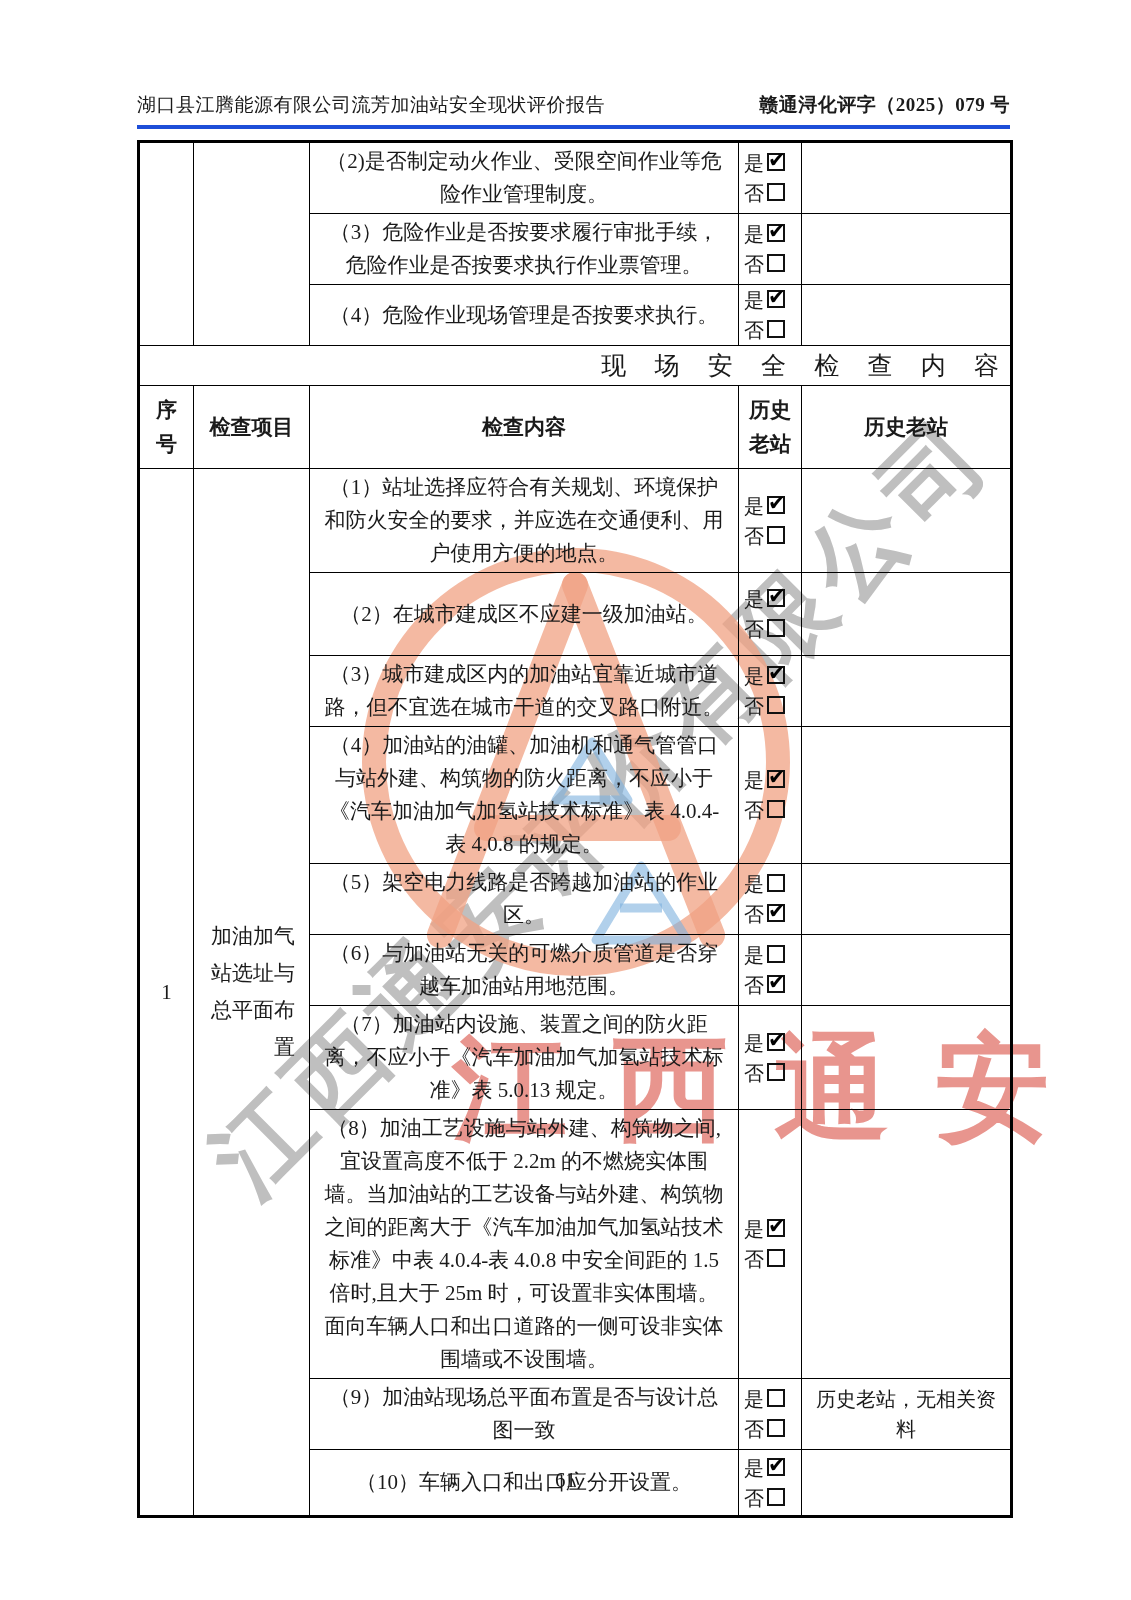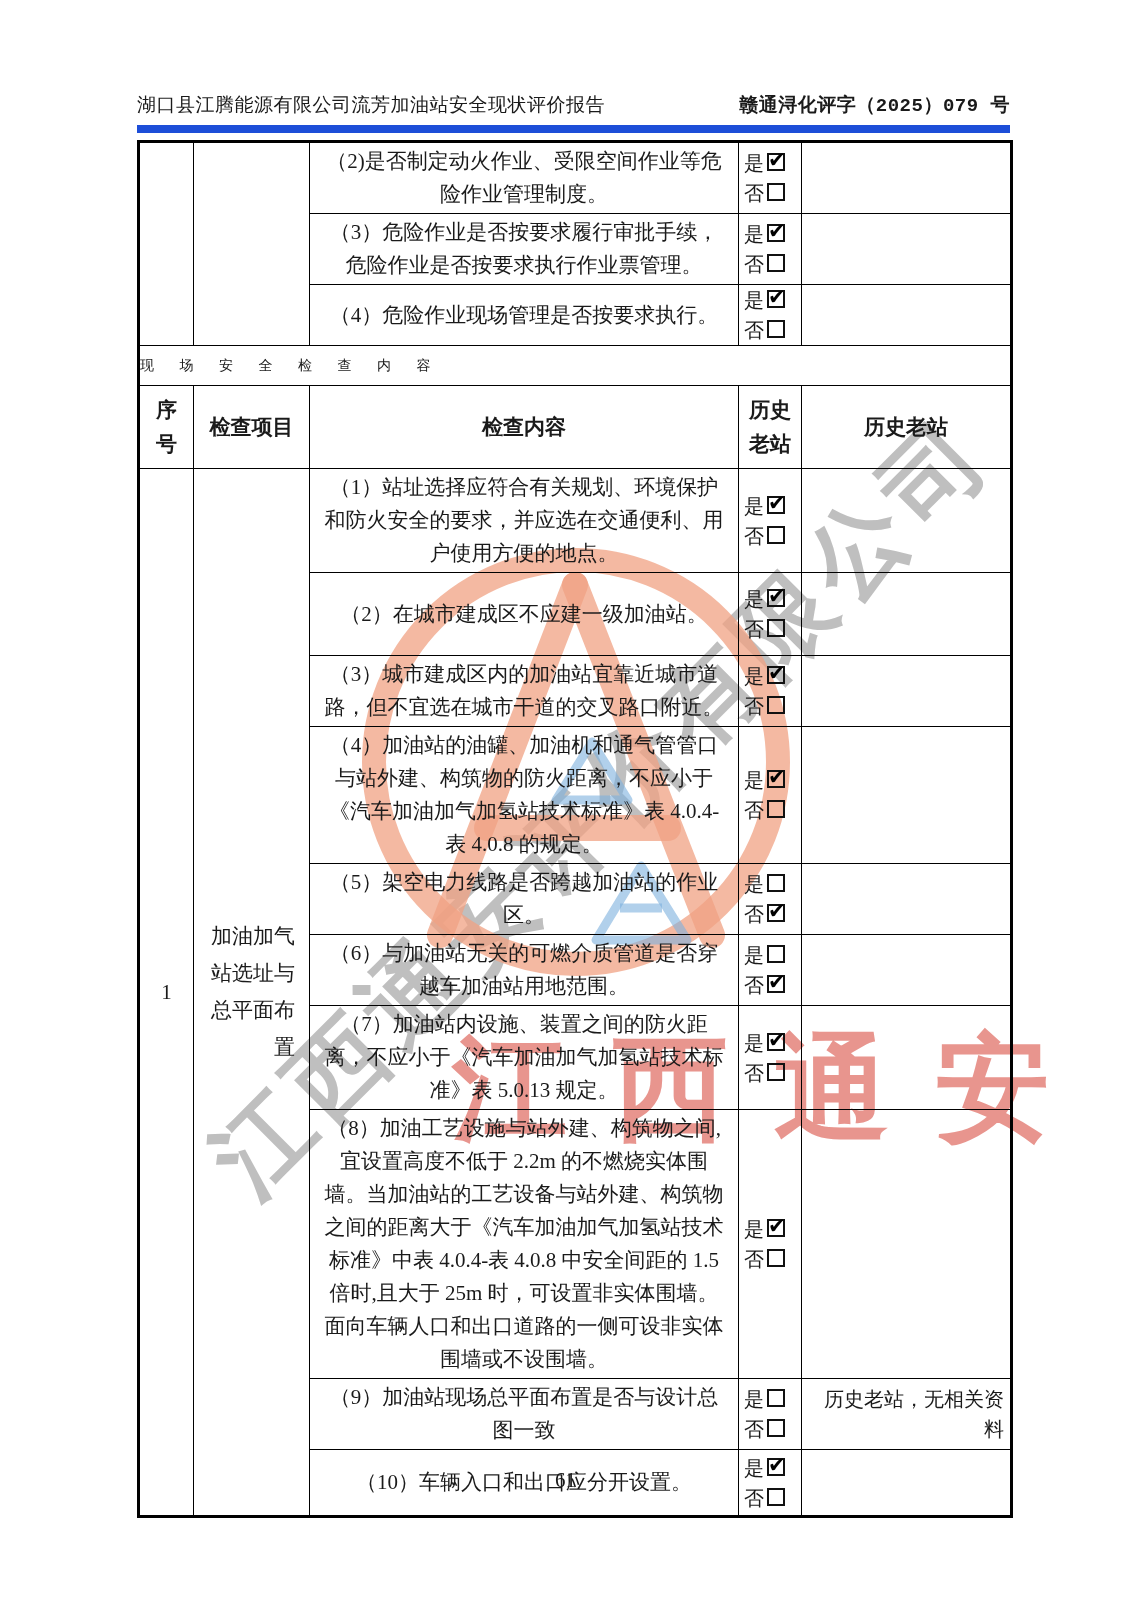--- a/index.html
+++ b/index.html
@@ -4,24 +4,24 @@
 <style>
   html,body{margin:0;padding:0;}
   body{
     width:1131px;height:1600px;position:relative;background:#ffffff;
     font-family:"Liberation Serif",serif;color:#1a1a1a;overflow:hidden;
   }
   
   .page-header{
     position:absolute;left:137px;top:92px;width:873px;
     display:flex;justify-content:space-between;align-items:flex-end;
-    border-bottom:8px solid #1d4ed8;padding-bottom:7px;
+    border-bottom:4px solid #1d4ed8;padding-bottom:7px;
     font-size:19px;letter-spacing:.5px;z-index:3;
   }
-  .page-header .right{font-weight:bold;font-family:Liberation Mono, monospace;}
+  .page-header .right{font-weight:bold;}
   
   .wm{position:absolute;pointer-events:none;}
   .wm-gray{
     left:-98px;top:742px;width:1400px;text-align:center;
     font-family:"Liberation Sans",sans-serif;font-weight:bold;
     font-size:96px;letter-spacing:9px;color:rgba(138,138,138,.55);
     transform:rotate(-45deg);white-space:nowrap;z-index:1;
   }
   .wm-circle{
     left:362px;top:548px;width:380px;height:380px;
@@ -47,27 +47,27 @@
   .cb-line{font-size:20px;line-height:30px;white-space:nowrap;}
   .cb-box{
     display:inline-block;width:14px;height:14px;border:2px solid #111;
     margin-left:3px;position:relative;vertical-align:-1px;background:transparent;
   }
   .cb-box.checked::after{
     content:"✔";position:absolute;left:-1px;top:-10px;font-size:21px;
     font-weight:bold;color:#000;font-family:"DejaVu Sans",sans-serif;
   }
   .gray-bar{
-    background:#c2c2c2;text-align:left;font-size:14px;
+    background:#c2c2c2;text-align:right;font-size:25px;
     letter-spacing:11px;padding:0;
   }
   .checklist th{font-size:21px;font-weight:bold;text-align:center;padding:0 7px;line-height:34px;}
   .serial-cell{font-size:21px;text-align:center;}
   .project-cell{font-size:21px;text-align:right;line-height:37px;padding:0 14px;}
-  .problem-cell{font-size:20px;text-align:right;padding:0 6px;line-height:30px;}
+  .problem-cell{font-size:20px;text-align:center;padding:0 6px;line-height:30px;}
   
   .page-number{
     position:absolute;left:0;top:1468px;width:1131px;text-align:center;
     font-size:21px;z-index:3;
   }
 </style>
 </head>
 <body>
 
 <div class="wm wm-gray">江西通安评价有限公司</div>

